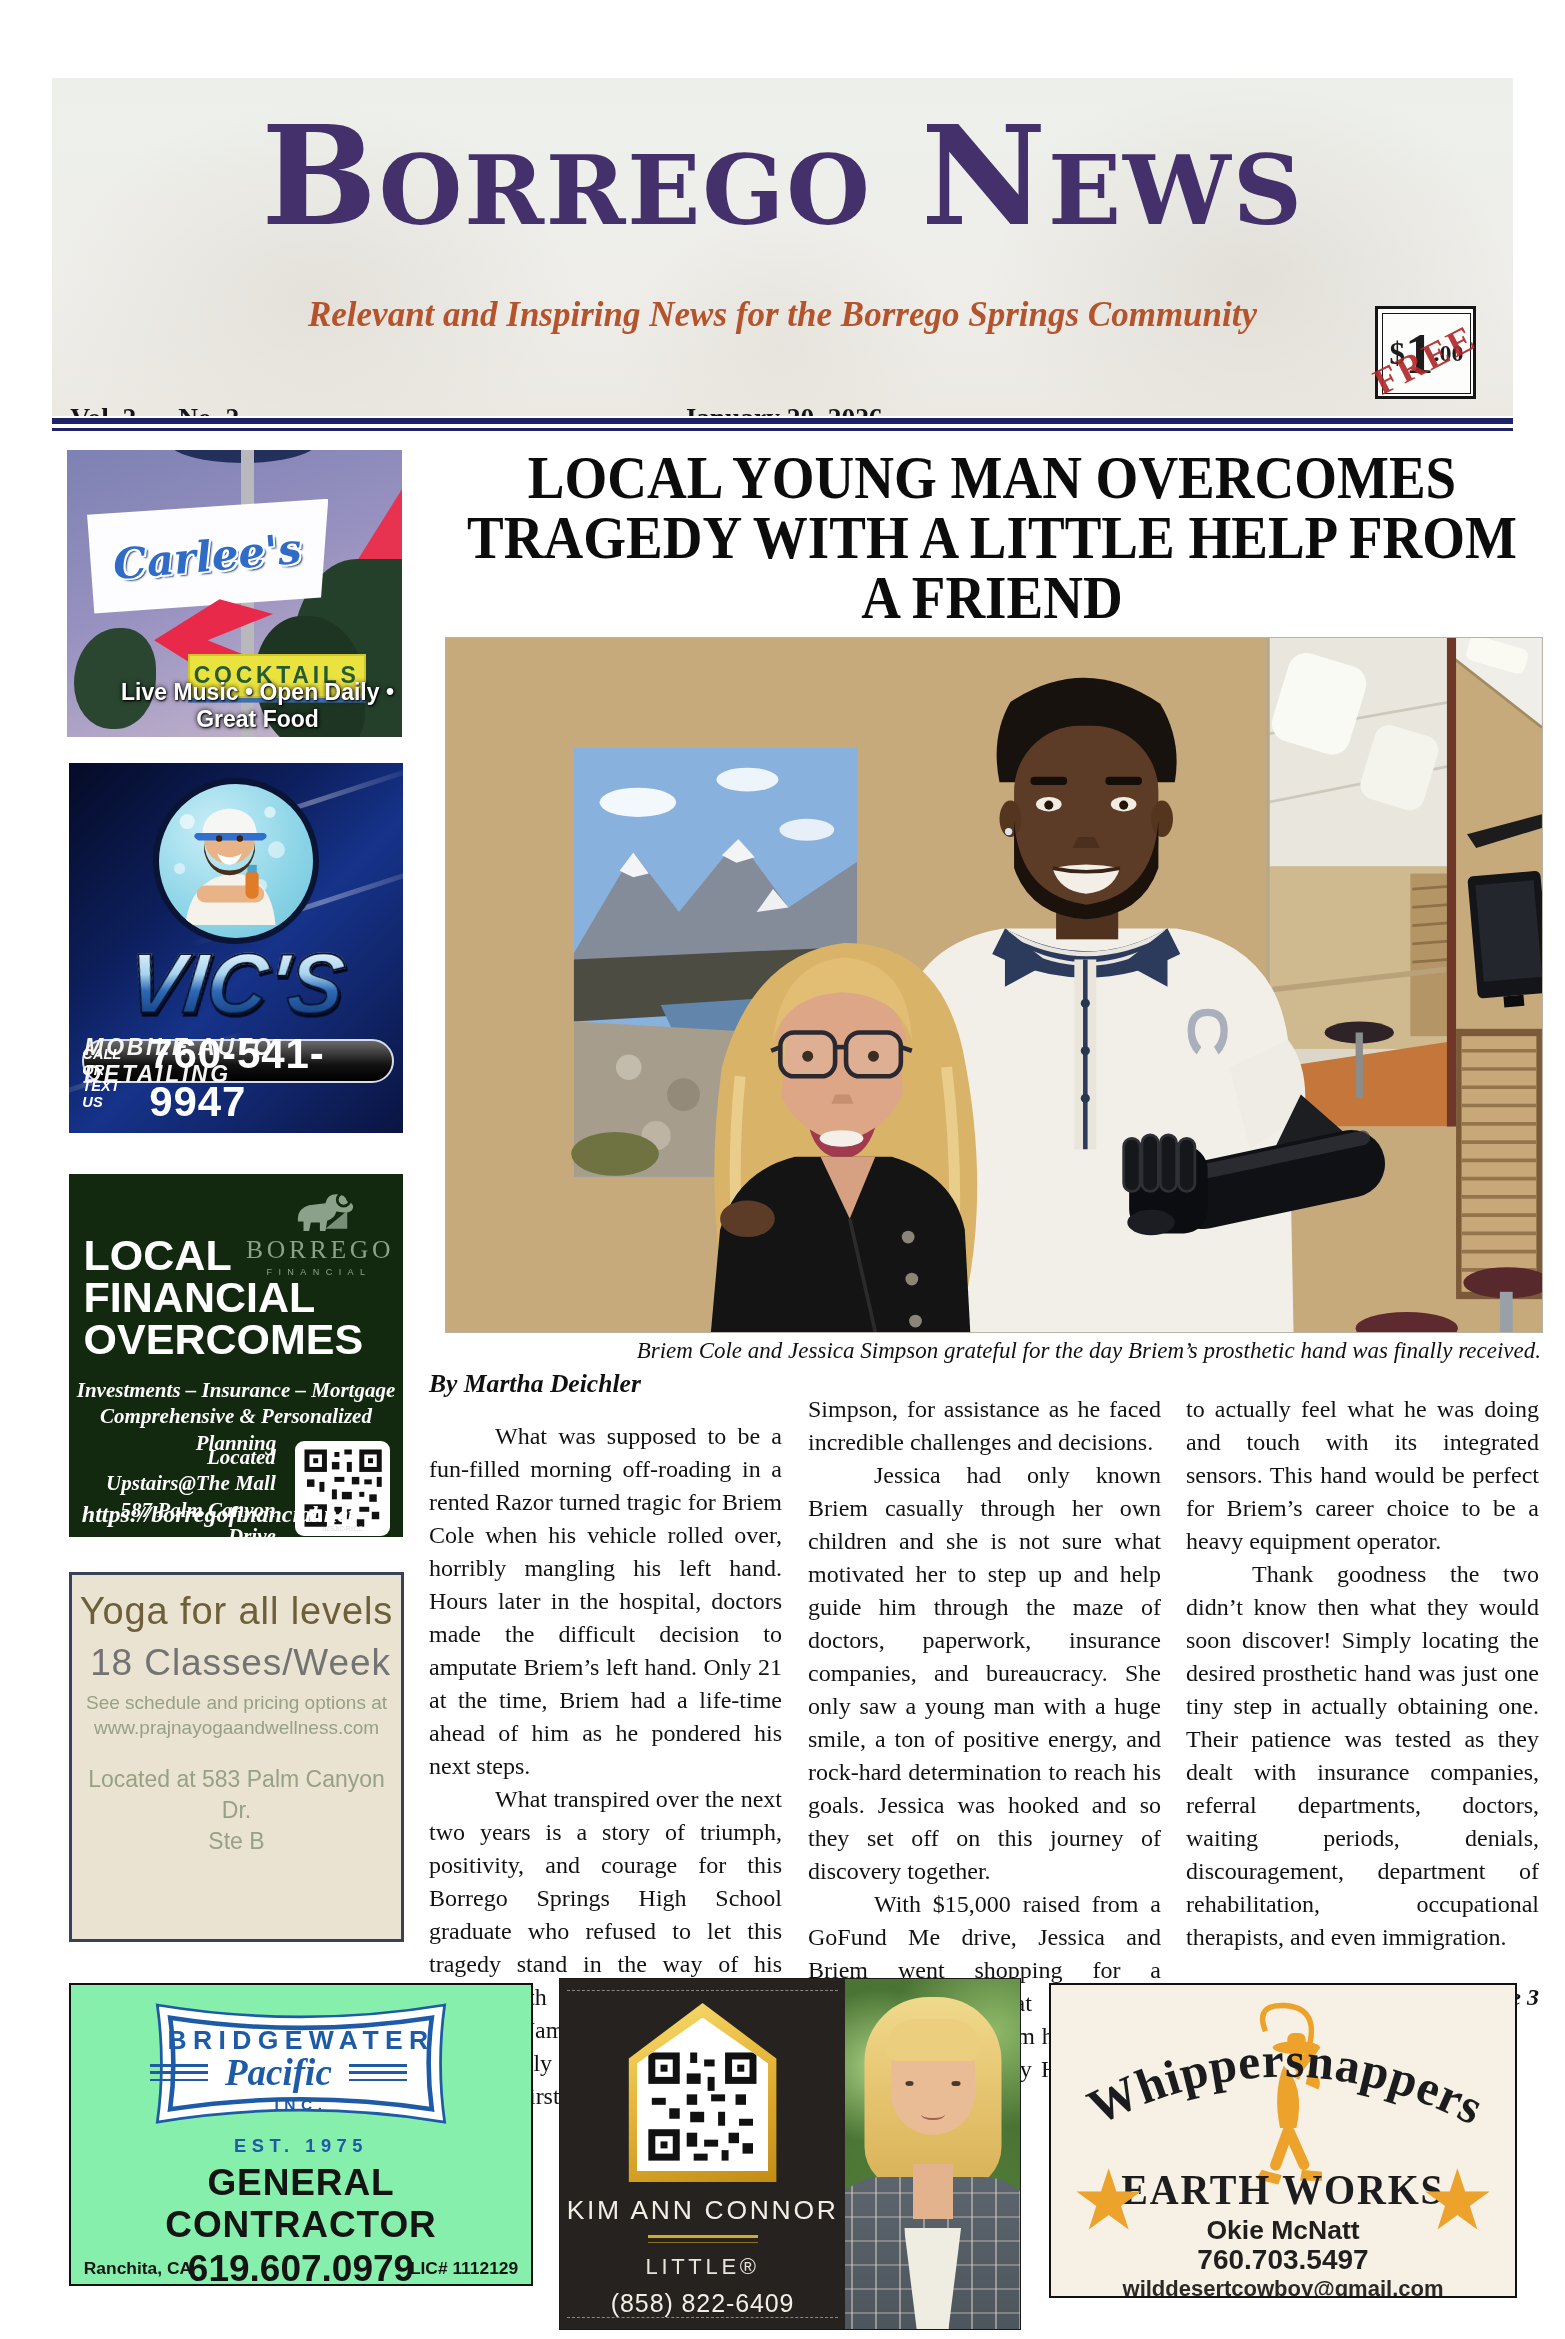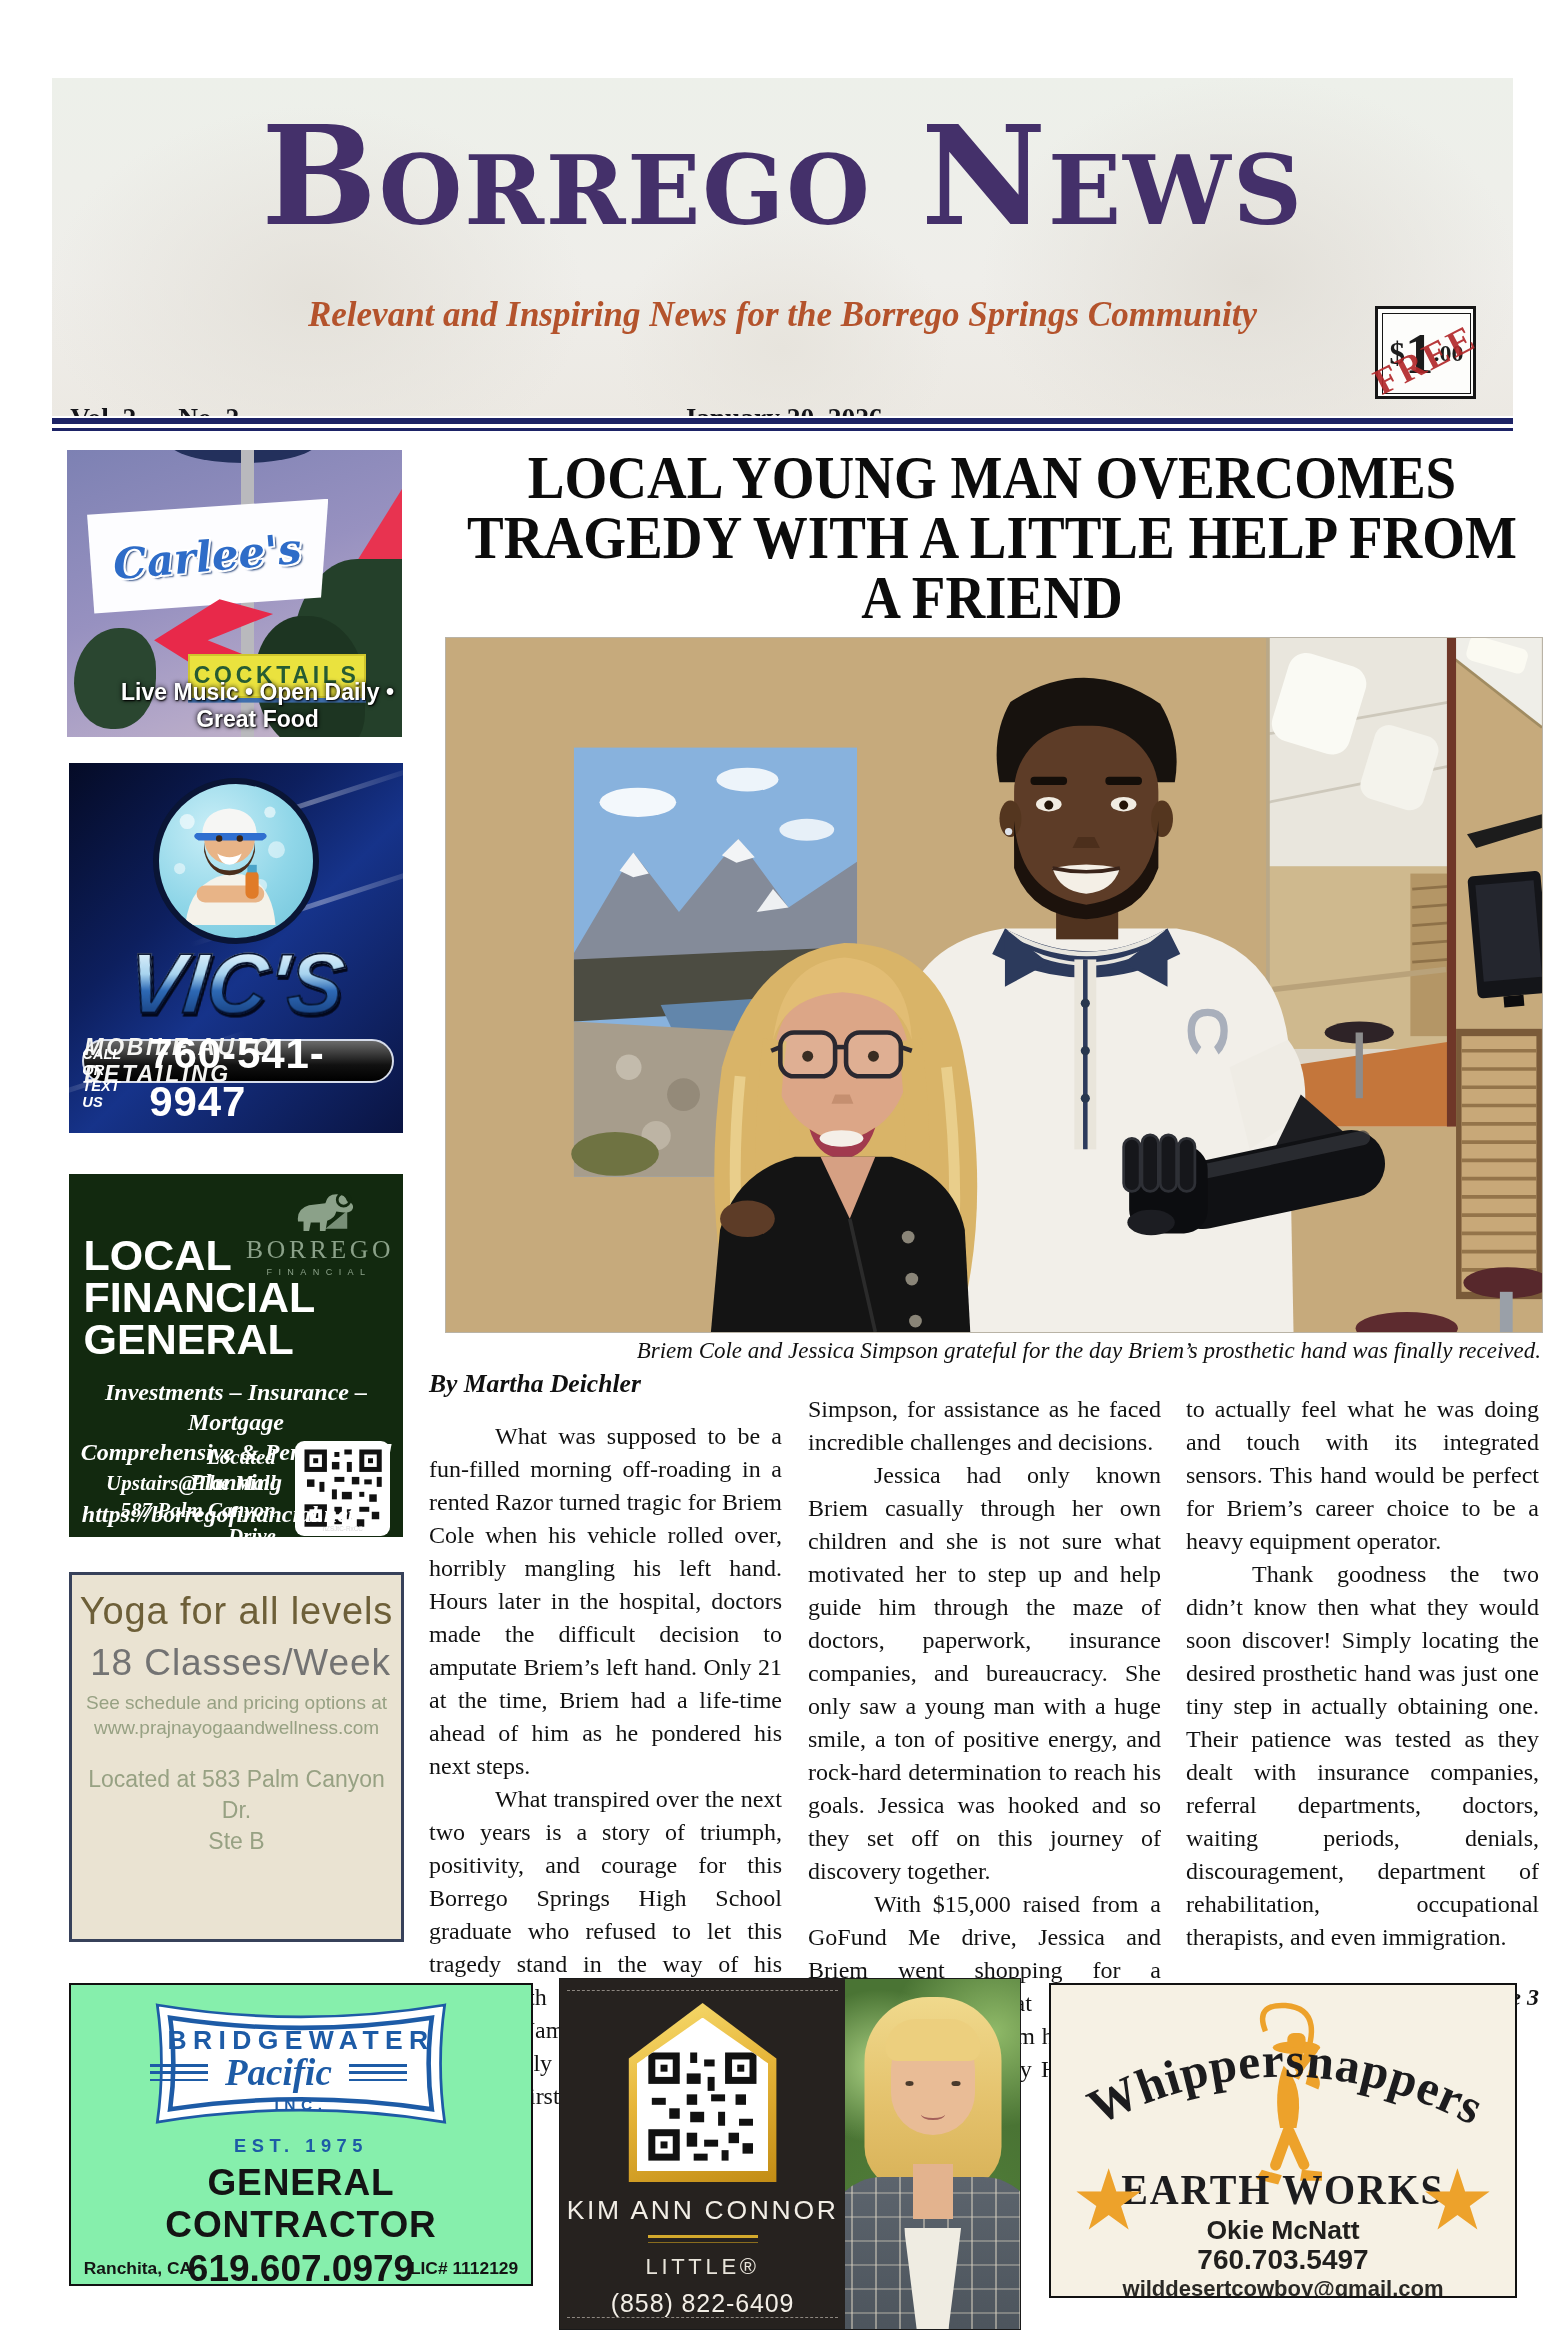--- a/index.html
+++ b/index.html
@@ -88,21 +88,21 @@
   .vic-phone{font-family:"Liberation Sans",sans-serif;font-weight:900;font-size:42px;color:#fff;letter-spacing:0.9px;}
 
   
   .ad-fin{left:69px;top:1174px;width:334px;height:363px;background:#12290f;color:#fff;}
   .fin-logo{position:absolute;right:11px;top:9.1px;width:146px;text-align:center;color:#8ba189;}
   .fin-logo-name{font-family:"Liberation Serif",serif;font-size:25.6px;letter-spacing:3.7px;}
   .fin-logo-sub{font-family:"Liberation Sans",sans-serif;font-size:9.1px;letter-spacing:6.4px;margin-top:1.8px;}
   .fin-head{position:absolute;left:14.6px;top:60px;font-family:"Liberation Sans",sans-serif;
     font-weight:900;font-size:43px;line-height:.98;color:#fff;}
   .fin-services{position:absolute;left:0;right:0;top:203px;text-align:center;
-    font-style:italic;font-weight:700;font-size:24px;line-height:1.25;}
+    font-style:italic;font-weight:700;font-size:21px;line-height:1.25;}
   .fin-addr{position:absolute;left:12.8px;top:270px;width:194px;text-align:right;
     font-style:italic;font-weight:700;font-size:21px;line-height:1.25;}
   .fin-qr{position:absolute;right:12.8px;top:267px;width:95px;height:95px;background:#fff;border-radius:9.1px;padding:6.4px;box-sizing:border-box;}
   .fin-qr-caption{position:absolute;right:12.8px;top:351px;width:95px;text-align:center;font-family:"Liberation Sans",sans-serif;font-size:6.4px;color:#d8d8d8;}
   .fin-url{position:absolute;left:12.8px;bottom:9.1px;font-style:italic;font-weight:700;font-size:24px;}
 
   
   .ad-prajna{left:69px;top:1572px;width:335px;height:370px;background:#eae3d2;border:3.7px solid #37415a;
     font-family:"Liberation Sans",sans-serif;text-align:center;}
   .pr1{margin-top:14.6px;font-size:38px;color:#6d5f38;letter-spacing:0.9px;}
@@ -275,21 +275,21 @@
         <path d="M 12 50 L 52 50 L 76 30 L 76 50 Z" fill="#8ba189" opacity=".85"></path>
         <path d="M 22 42 q -2 -14 12 -18 l 18 -2 q 2 -10 12 -10 q 10 0 12 8 q 8 2 6 8 q -2 5 -10 4 l -8 -1 q -2 8 -10 10 l -2 12 -6 0 0 -10 -10 0 -2 10 -6 0 0 -11 Z" fill="#8ba189"></path>
         <circle cx="72" cy="18" r="7" fill="none" stroke="#12290f" stroke-width="3"></circle>
       </svg>
       <div class="fin-logo-name">BORREGO</div>
       <div class="fin-logo-sub">FINANCIAL</div>
     </div>
     <div class="fin-head">
       <div>LOCAL</div>
       <div>FINANCIAL</div>
-      <div>GENERAL</div>
+      <div>OVERCOMES</div>
     </div>
     <div class="fin-services">
       <div>Investments – Insurance – Mortgage</div>
       <div>Comprehensive &amp; Personalized Planning</div>
     </div>
     <div class="fin-addr">
       <div>Located Upstairs@The Mall</div>
       <div>587 Palm Canyon Drive</div>
 
     </div>

